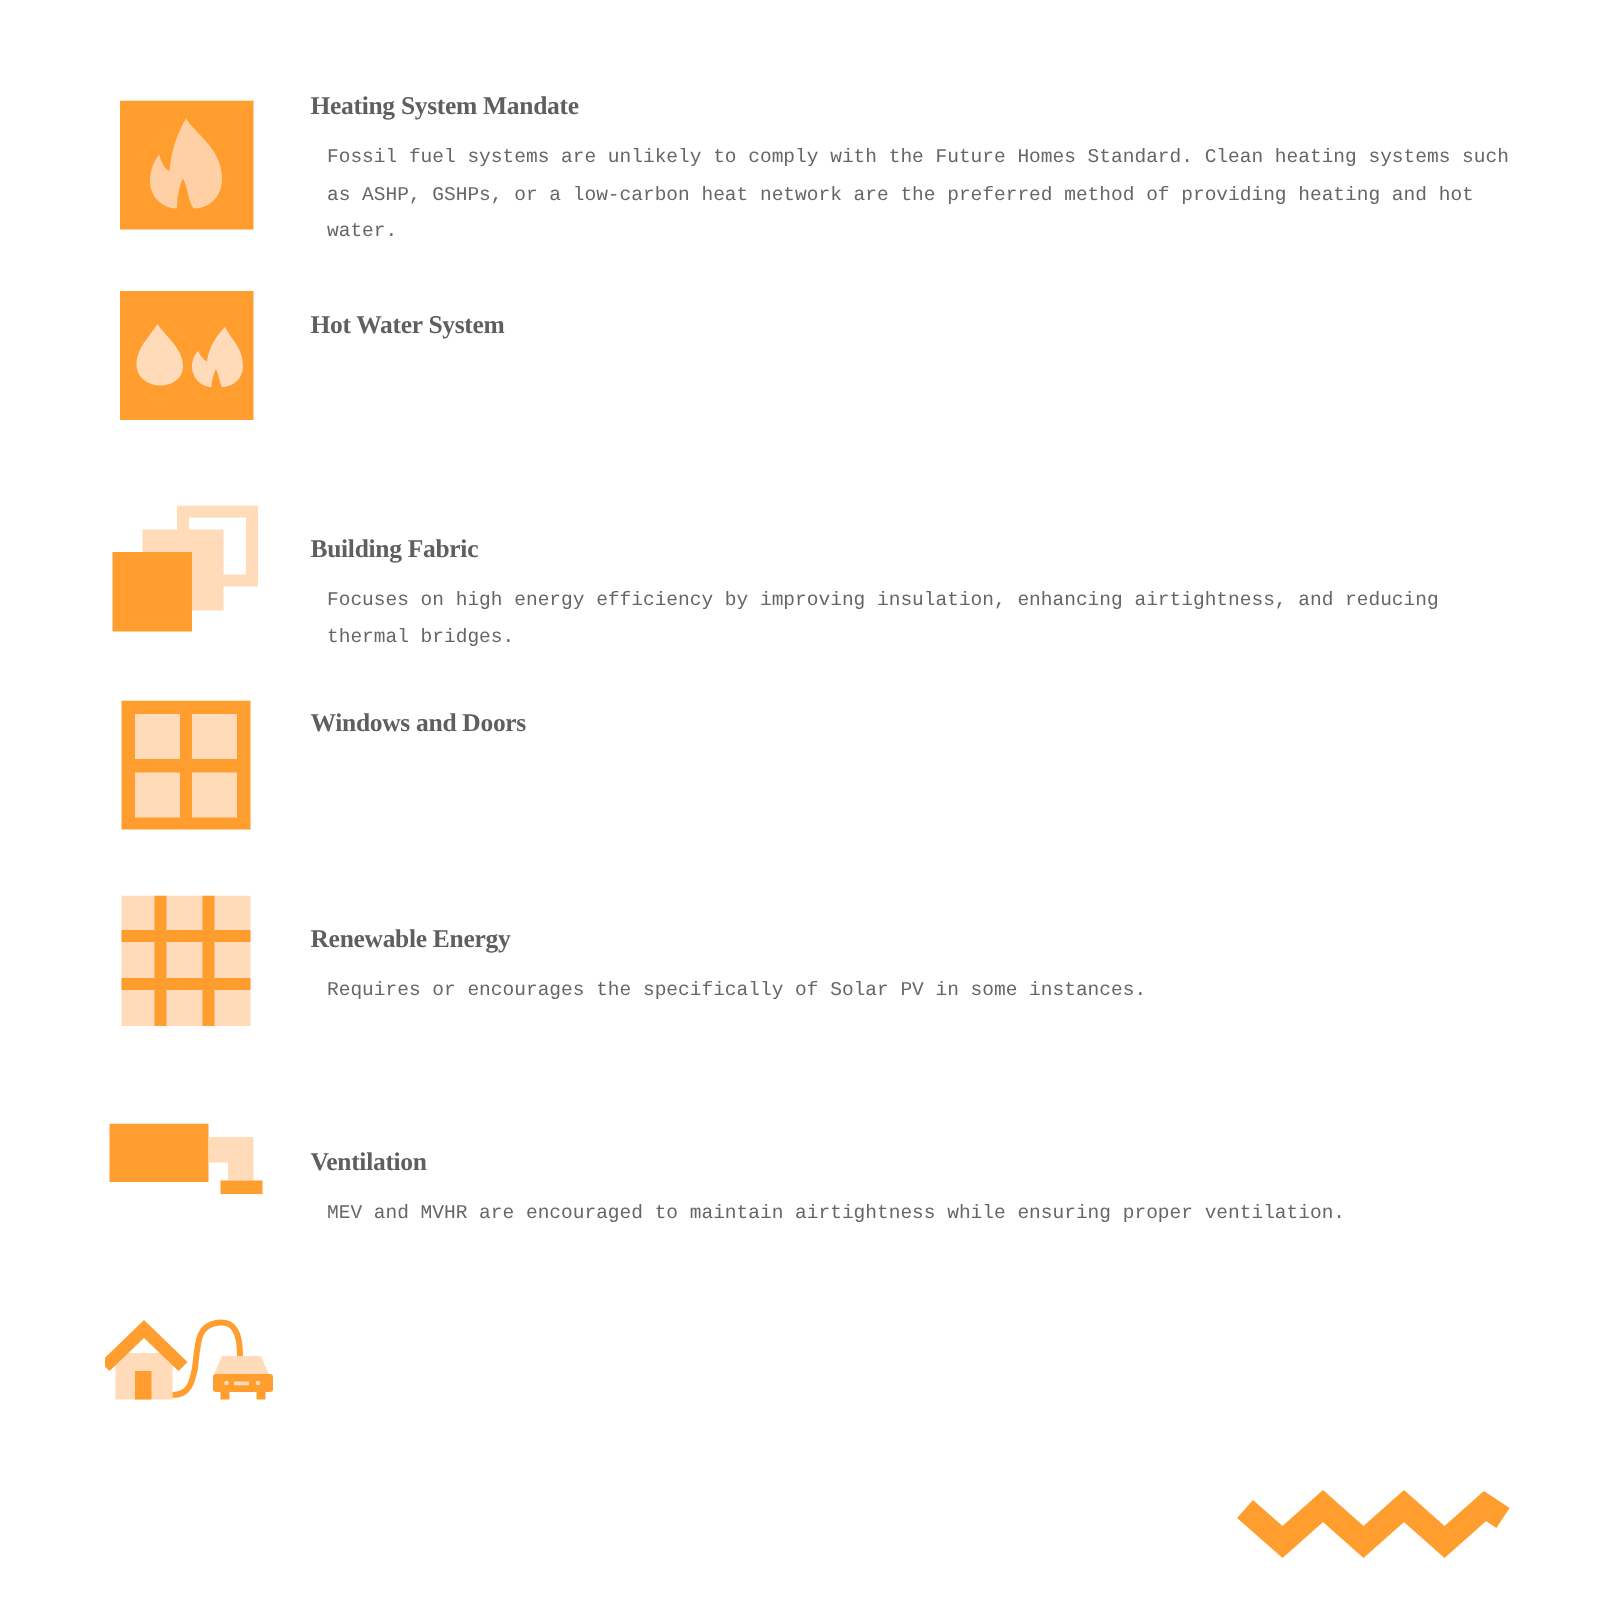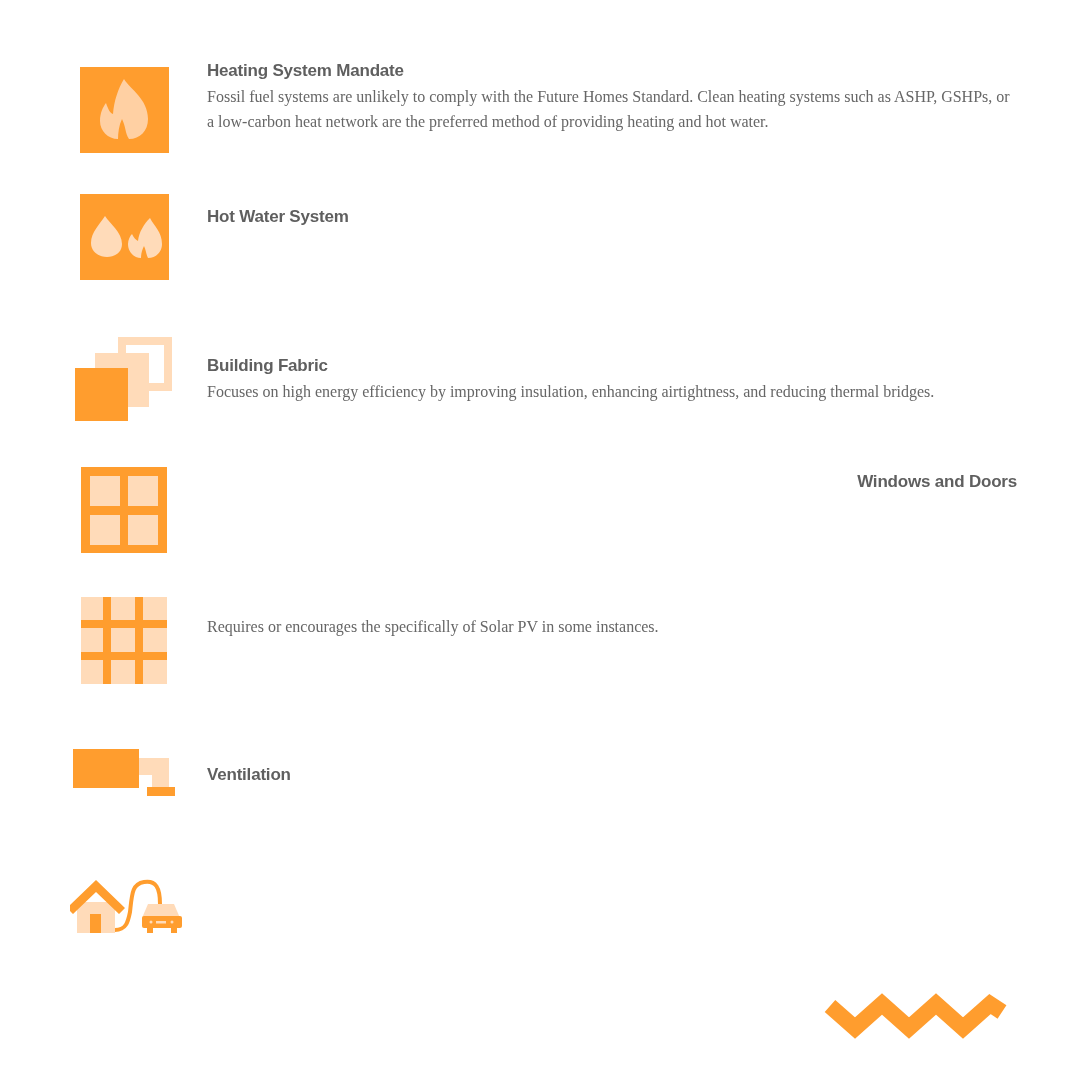--- a/index.html
+++ b/index.html
@@ -1,22 +1,22 @@
 <!DOCTYPE html>
 <html><head>
   <meta charset="utf-8">
   <style>
     html, body { margin:0; padding:0; }
     body { width:1080px; height:1080px; background:#ffffff; position:relative; overflow:hidden; font-family:"Liberation Sans", sans-serif; }
     .item { position:absolute; left:0; width:1080px; }
     .icon { position:absolute; left:70px; width:110px; }
     .icon svg { display:block; }
     .text { position:absolute; left:207px; width:810px; }
-    .title { font-family:Liberation Sans, sans-serif; font-weight:bold; font-size:17px; color:#5f5f5f; letter-spacing:-0.2px; line-height:22px; margin:0 0 3px 0; }
-    .desc { font-family:Liberation Serif, serif; font-size:16px; color:#666666; line-height:24.5px; margin:0; }
+    .title { font-family:Liberation Serif, serif; font-weight:bold; font-size:17px; color:#5f5f5f; letter-spacing:-0.2px; line-height:22px; margin:0 0 3px 0; }
+    .desc { font-family:Liberation Mono, monospace; font-size:13px; color:#666666; line-height:24.5px; margin:11px; }
     .deco { position:absolute; left:822px; top:990px; }
   </style>
 </head>
 <body>
 
 <div class="item" style="top:60px;">
   <div class="icon" style="top:7px;">
     <svg width="110" height="90" viewBox="0 0 110 90">
       <rect x="10" y="0" width="89" height="86" fill="#FF9D2E"></rect>
       <path d="M54 12 C 60 22, 78 32, 78 52 C 78 64, 70 72, 59 72 C 55 66, 56 60, 52 52 C 49 58, 48 66, 48 72 C 38 72, 30 64, 30 54 C 30 46, 33 40, 36 36 C 38 42, 40 46, 43 47 C 44 34, 48 22, 54 12 Z" fill="#FFD0A3"></path>
@@ -59,50 +59,52 @@
 <div class="item" style="top:471px;">
   <div class="icon" style="top:-4px;">
     <svg width="110" height="90" viewBox="0 0 110 90">
       <rect x="11" y="0" width="86" height="86" fill="#FF9D2E"></rect>
       <rect x="20" y="9" width="30" height="30" fill="#FFDBB9"></rect>
       <rect x="58" y="9" width="30" height="30" fill="#FFDBB9"></rect>
       <rect x="20" y="48" width="30" height="30" fill="#FFDBB9"></rect>
       <rect x="58" y="48" width="30" height="30" fill="#FFDBB9"></rect>
     </svg>
   </div>
-  <div class="text" style="top:0px;text-align:right;">
+  <div class="text" style="top:0px;">
     <p class="title">Windows and Doors</p>
   </div>
 </div>
 
 <div class="item" style="top:615px;">
   <div class="icon" style="top:-18px;">
     <svg width="110" height="90" viewBox="0 0 110 90">
       <rect x="11" y="0" width="86" height="87" fill="#FFDBB9"></rect>
       <rect x="33" y="0" width="8" height="87" fill="#FF9D2E"></rect>
       <rect x="65" y="0" width="8" height="87" fill="#FF9D2E"></rect>
       <rect x="11" y="23" width="86" height="8" fill="#FF9D2E"></rect>
       <rect x="11" y="55" width="86" height="8" fill="#FF9D2E"></rect>
     </svg>
   </div>
   <div class="text" style="top:0px;">
+    <p class="title">Renewable Energy</p>
     <p class="desc">Requires or encourages the specifically of Solar PV in some instances.</p>
   </div>
 </div>
 
 <div class="item" style="top:748px;">
   <div class="icon" style="top:1px;">
     <svg width="110" height="60" viewBox="0 0 110 60">
       <rect x="3" y="0" width="66" height="39" fill="#FF9D2E"></rect>
       <path d="M69 9 L99 9 L99 38 L82 38 L82 26 L69 26 Z" fill="#FFDBB9"></path>
       <rect x="77" y="38" width="28" height="9" fill="#FF9D2E"></rect>
     </svg>
   </div>
   <div class="text" style="top:16px;">
     <p class="title">Ventilation</p>
+    <p class="desc">MEV and MVHR are encouraged to maintain airtightness while ensuring proper ventilation.</p>
   </div>
 </div>
 
 <div class="item" style="top:880px;">
   <div class="icon" style="top:-6px;">
     <svg width="115" height="70" viewBox="0 0 115 70">
 
       <rect x="7" y="28" width="38" height="31" fill="#FFDBB9"></rect>
       <path d="M-3 34 L26 6 L55 34 L49 40 L26 18 L3 40 Z" fill="#FF9D2E"></path>
       <rect x="20" y="40" width="11" height="19" fill="#FF9D2E"></rect>

